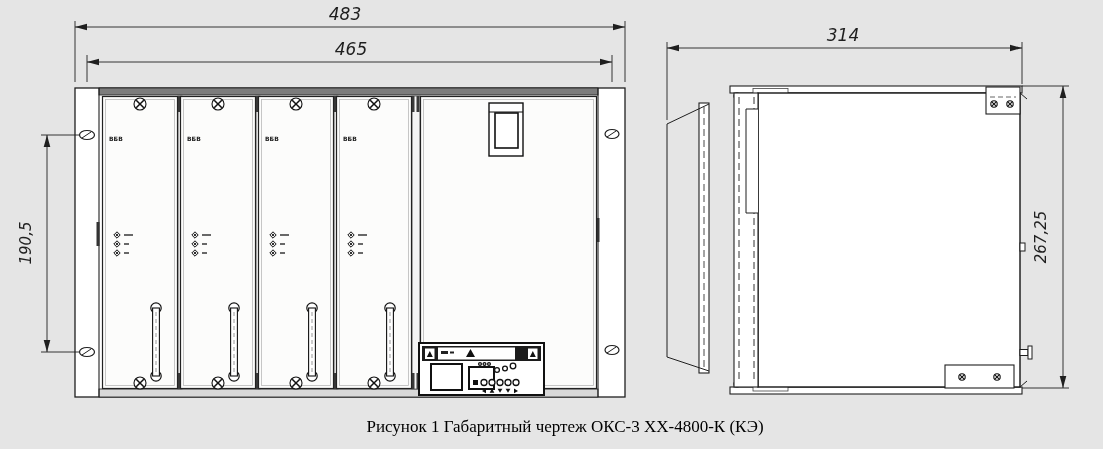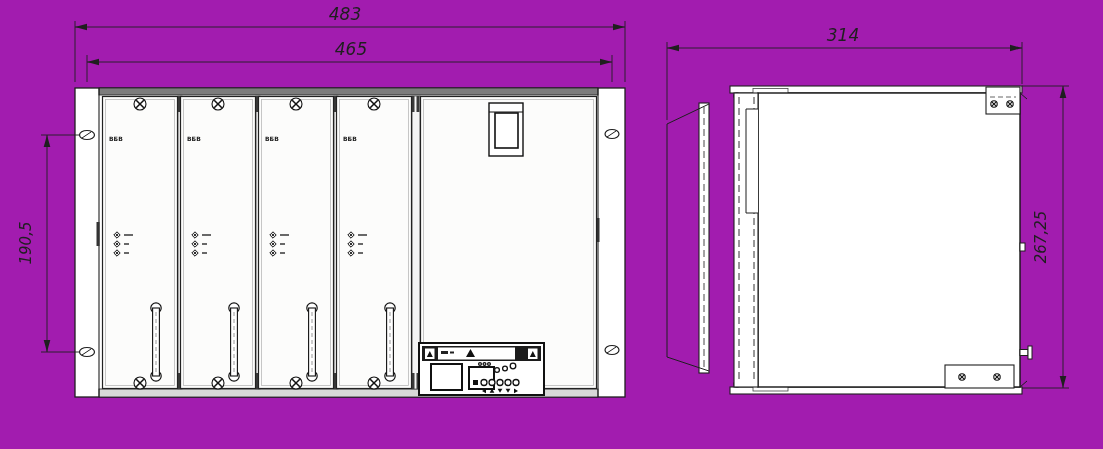--- a/index.html
+++ b/index.html
@@ -1,16 +1,16 @@
 <!DOCTYPE html>
 <html><head>
 <meta charset="utf-8">
 <style>
   html,body{margin:0;padding:0;background:#ffffff;}
-  .stage{position:relative;width:1103px;height:449px;background:#a21caf;overflow:hidden;
+  .stage{position:relative;width:1103px;height:449px;background:#e5e5e5;overflow:hidden;
          font-family:"Liberation Sans",sans-serif;}
   svg{position:absolute;left:0;top:0;}
   .dim-text{font-family:"DejaVu Sans",sans-serif;font-style:italic;font-size:17px;fill:#1f1f1f;}
   .dim-text-sm{font-family:"DejaVu Sans",sans-serif;font-style:italic;font-size:15px;fill:#1f1f1f;}
   .mod-label{font-family:"DejaVu Sans",sans-serif;font-size:6px;font-weight:bold;fill:#222;}
   .caption{position:absolute;left:290px;top:417px;width:550px;text-align:center;
            font-family:"Liberation Serif",serif;font-size:17px;color:#000;}
 </style>
 </head>
 <body>
@@ -343,13 +343,14 @@
   <g>
     <line x1="1022" y1="86" x2="1069" y2="86" stroke="#1f1f1f" stroke-width="0.9"></line>
     <line x1="1022" y1="388" x2="1069" y2="388" stroke="#1f1f1f" stroke-width="0.9"></line>
     <line x1="1063" y1="86" x2="1063" y2="388" stroke="#1f1f1f" stroke-width="0.9"></line>
     <path d="M1063,86 l-3.3,12 h6.6 Z" fill="#1f1f1f"></path>
     <path d="M1063,388 l-3.3,-12 h6.6 Z" fill="#1f1f1f"></path>
     <text x="1046" y="237" text-anchor="middle" class="dim-text-sm" transform="rotate(-90 1046 237)">267,25</text>
   </g>
 </svg>
 
+<div class="caption">Рисунок 1 Габаритный чертеж ОКС-3 ХХ-4800-К (КЭ)</div>
 </div>
 
 </body></html>

